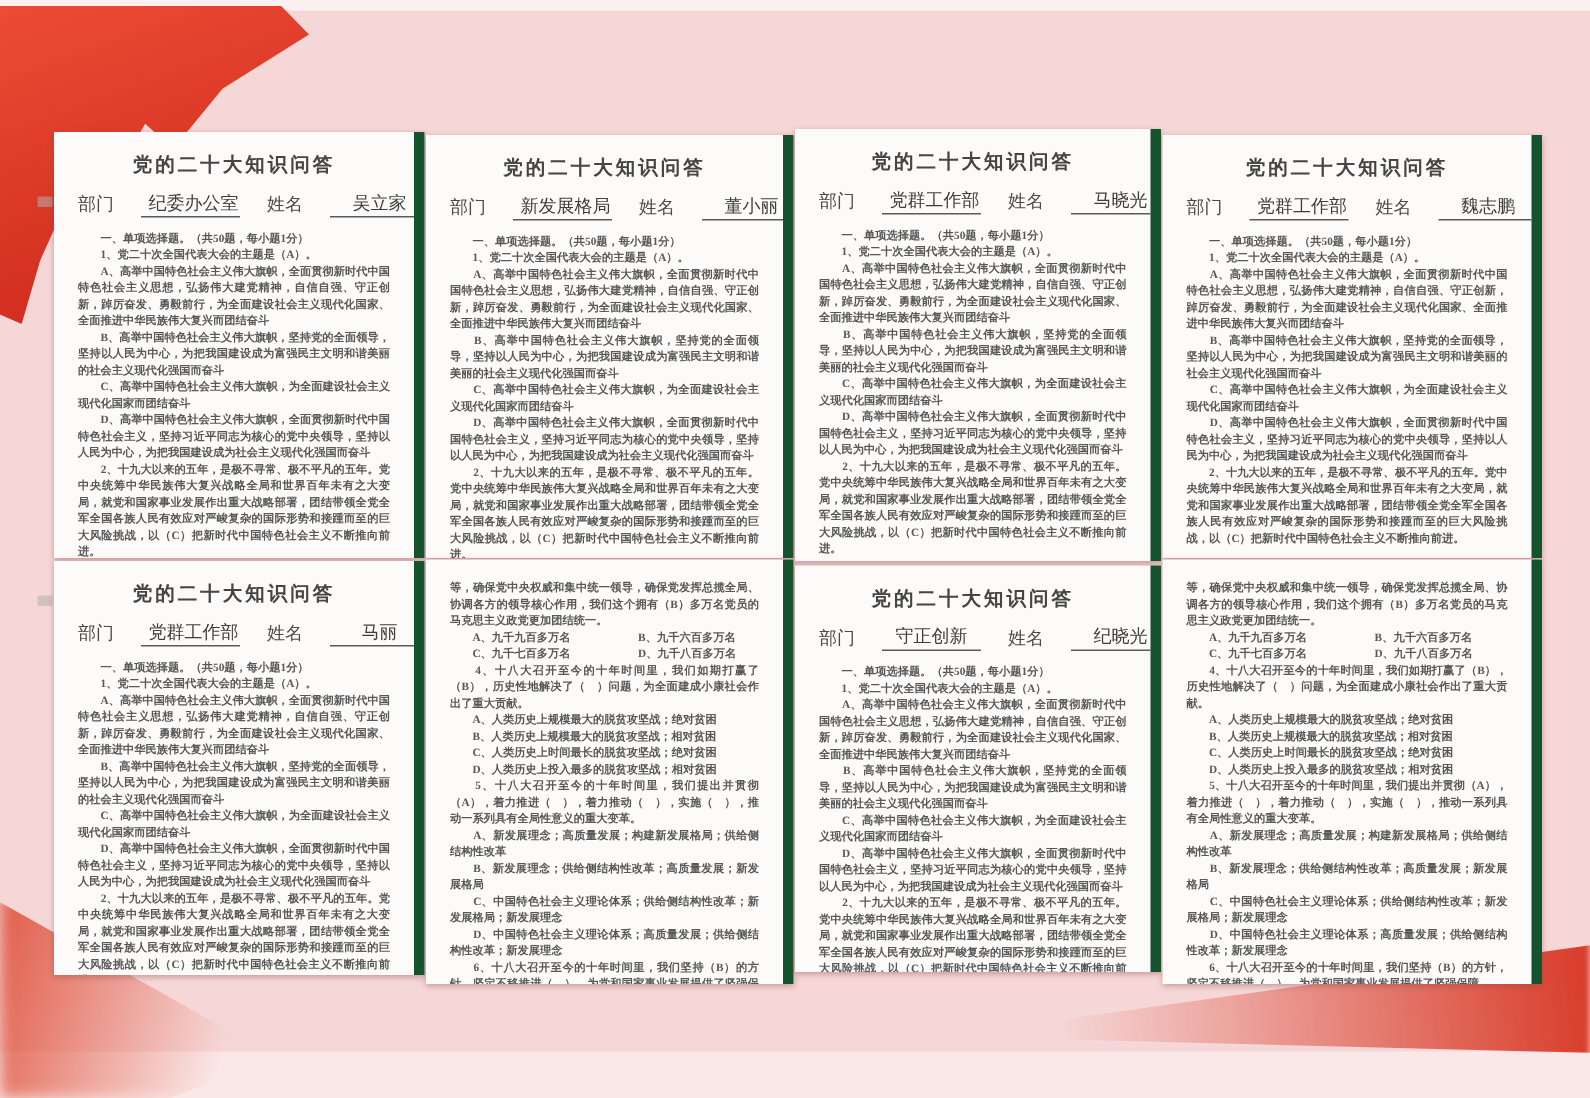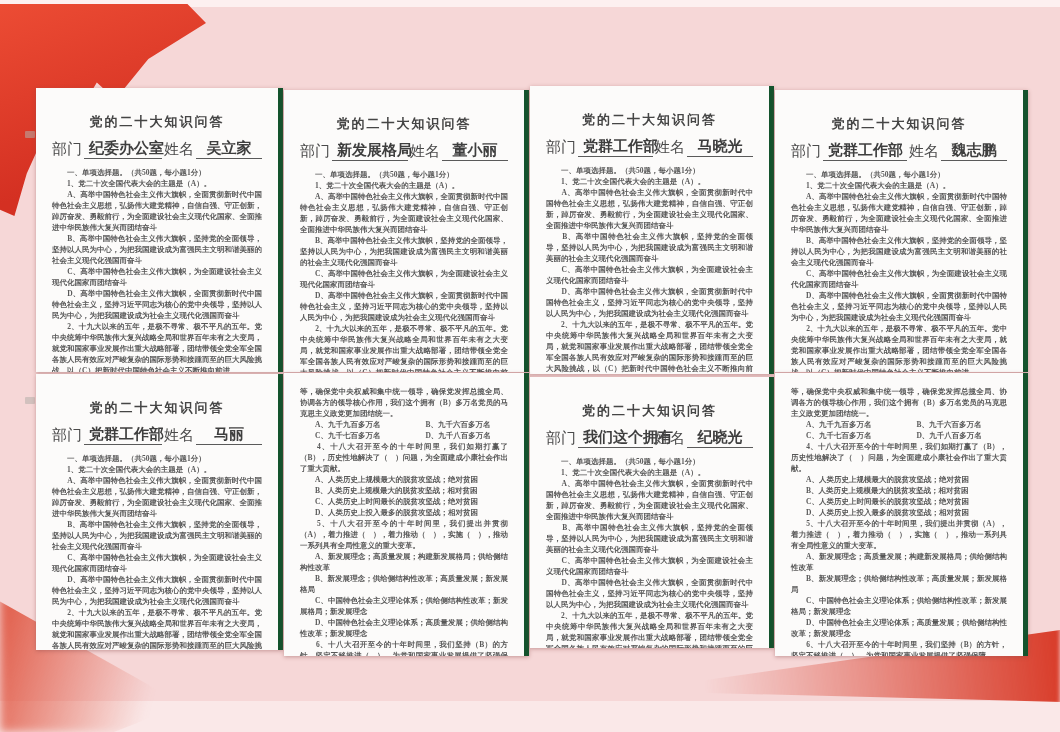--- a/index.html
+++ b/index.html
@@ -26,34 +26,34 @@
     position:absolute;left:628px;top:627px;width:432px;height:78px;
     background:linear-gradient(265deg,#d83b28 0%,rgba(242,175,165,0) 82%);
     clip-path:polygon(100% 4%,100% 96%,0 82%);
     filter:blur(2px);
   }
   .mark{position:absolute;background:#b5aeaa;opacity:.55;border-radius:1px;}
   
   .page{
     position:absolute;background:#fcfbfa;
     box-shadow:0 1px 4px rgba(140,70,70,.45);
-    border-right:5px solid #14532d;
-    padding:22px 16px;box-sizing:border-box;overflow:hidden;
+    border-right:7px solid #14532d;
+    padding:10px 16px;box-sizing:border-box;overflow:hidden;
   }
   .title{
     text-align:center;font-weight:bold;font-size:13px;color:#454545;
     letter-spacing:2px;margin:3px 0 8px 0;white-space:nowrap;
   }
   .meta{
-    display:flex;justify-content:space-between;align-items:flex-end;
-    gap:2px;font-size:15px;color:#4a4a4a;margin-bottom:8px;white-space:nowrap;
+    display:flex;justify-content:flex-start;align-items:flex-end;
+    gap:18px;font-size:12px;color:#4a4a4a;margin-bottom:8px;white-space:nowrap;
   }
   .meta .val{
     border-bottom:1px solid #5a5a5a;min-width:56px;text-align:center;
-    padding:0 5px;font-weight:bold;color:#3e3e3e;
+    padding:0 5px;font-weight:normal;color:#3e3e3e;
   }
   .body{font-size:7.5px;line-height:11px;color:#585858;text-align:justify;font-weight:bold;}
   .body p{margin:0;}
 </style>
 </head>
 <body>
 
 <div class="top-strip"></div>
 <div class="bottom-band"></div>
 <div class="ribbon-tl"></div>
@@ -175,21 +175,21 @@
       <p>　　C、中国特色社会主义理论体系；供给侧结构性改革；新发展格局；新发展理念</p>
       <p>　　D、中国特色社会主义理论体系；高质量发展；供给侧结构性改革；新发展理念</p>
       <p>　　6、十八大召开至今的十年时间里，我们坚持（B）的方针，坚定不移推进（　），为党和国家事业发展提供了坚强保障。</p>
     </div>
 </div>
 
 <div class="page" style="left:530px;top:377px;width:244px;height:271px;">
   <div class="title">党的二十大知识问答</div>
   <div class="meta">
     <span>部门</span>
-    <span class="val">我们这个拥有</span>
+    <span class="val">守正创新</span>
     <span>姓名</span>
     <span class="val">纪晓光</span>
   </div>
   <div class="body">
       <p>　　一、单项选择题。（共50题，每小题1分）</p>
       <p>　　1、党二十次全国代表大会的主题是（A）。</p>
       <p>　　A、高举中国特色社会主义伟大旗帜，全面贯彻新时代中国特色社会主义思想，弘扬伟大建党精神，自信自强、守正创新，踔厉奋发、勇毅前行，为全面建设社会主义现代化国家、全面推进中华民族伟大复兴而团结奋斗</p>
       <p>　　B、高举中国特色社会主义伟大旗帜，坚持党的全面领导，坚持以人民为中心，为把我国建设成为富强民主文明和谐美丽的社会主义现代化强国而奋斗</p>
       <p>　　C、高举中国特色社会主义伟大旗帜，为全面建设社会主义现代化国家而团结奋斗</p>
       <p>　　D、高举中国特色社会主义伟大旗帜，全面贯彻新时代中国特色社会主义，坚持习近平同志为核心的党中央领导，坚持以人民为中心，为把我国建设成为社会主义现代化强国而奋斗</p>

